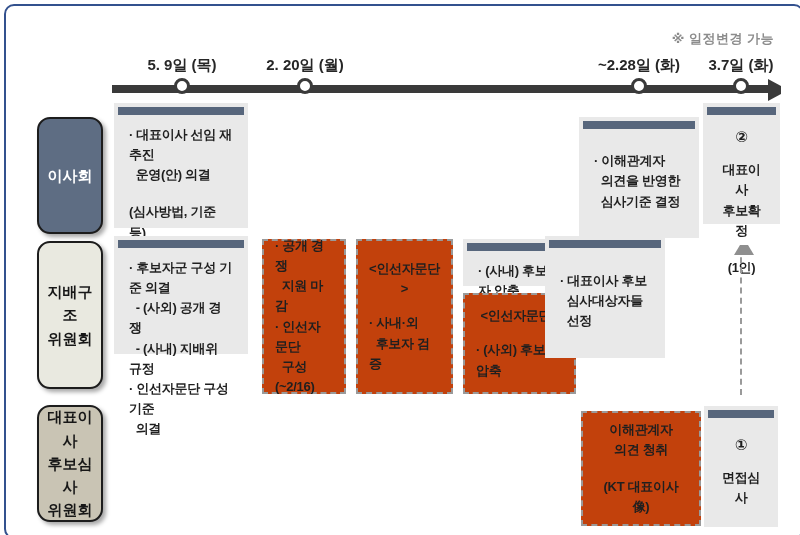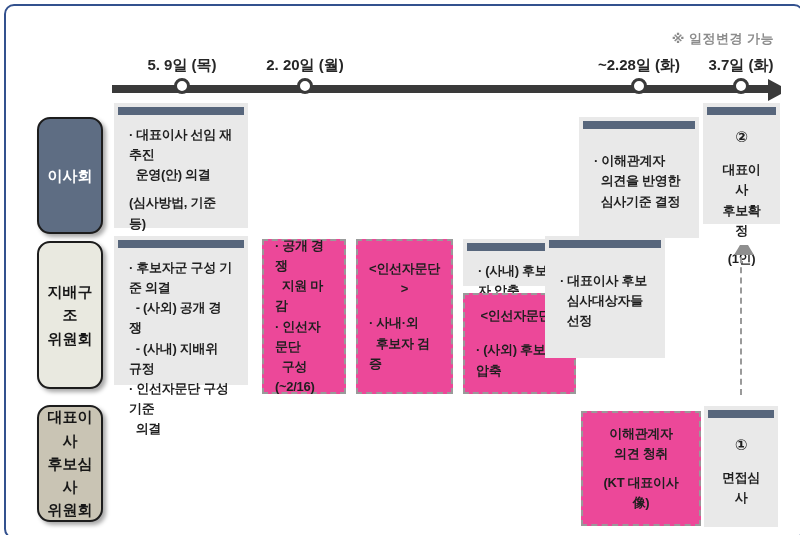--- a/index.html
+++ b/index.html
@@ -70,32 +70,32 @@
   }
   .sbox .bar { height: 6px; width: 100%; background: var(--accent_bar, #57667c); flex: none; }
   .sbox .body {
     flex: 1; display: flex; flex-direction: column;
     justify-content: center;
     padding: 6px 7px;
   }
   
   .dbox {
     position: absolute;
-    background: #ec4899;
+    background: #c2410c;
     border: 2px dashed var(--dashed, #9a9a9a);
     display: flex; flex-direction: column;
     justify-content: center;
     padding: 6px 7px;
   }
   .txt {
     font-size: 13px; font-weight: 600; color: #1f1f1f;
     line-height: 1.55; white-space: pre-wrap;
     letter-spacing: -0.3px;
   }
-  .sub { }
+  .sub { margin-top: 9px; }
   .center { text-align: center; }
   .num { font-size: 15px; text-align: center; margin-bottom: 4px; }
   .btitle { text-align: center; margin-bottom: 6px; }
   
   .up-line {
     position: absolute; left: 734px; top: 241px; height: 148px;
     border-left: 2px dashed var(--dashed, #9a9a9a);
   }
   .up-head {
     position: absolute; left: 728px; top: 231px;
@@ -151,21 +151,21 @@
   <div class="sbox" style="left:697px;top:97px;width:77px;height:121px">
     <div class="bar"></div>
     <div class="body">
       <div class="txt num">②</div>
       <div class="txt center">대표이사
 후보확정</div>
       <div class="txt sub center">(1인)</div>
     </div>
   </div>
 
-  <div class="sbox" style="left:108px;top:230px;width:134px;height:149px">
+  <div class="sbox" style="left:108px;top:230px;width:134px;height:118px">
     <div class="bar"></div>
     <div class="body">
       <div class="txt">· 후보자군 구성 기준 의결
   - (사외) 공개 경쟁
   - (사내) 지배위 규정
 · 인선자문단 구성 기준
   의결</div>
     </div>
   </div>
 

